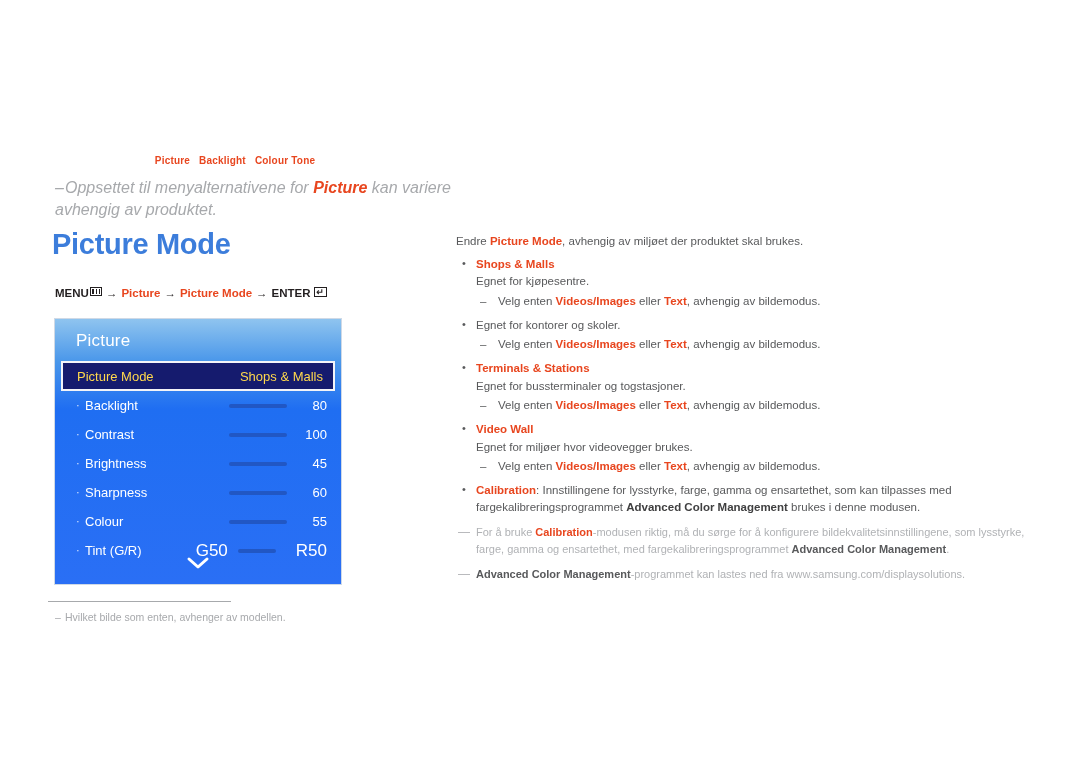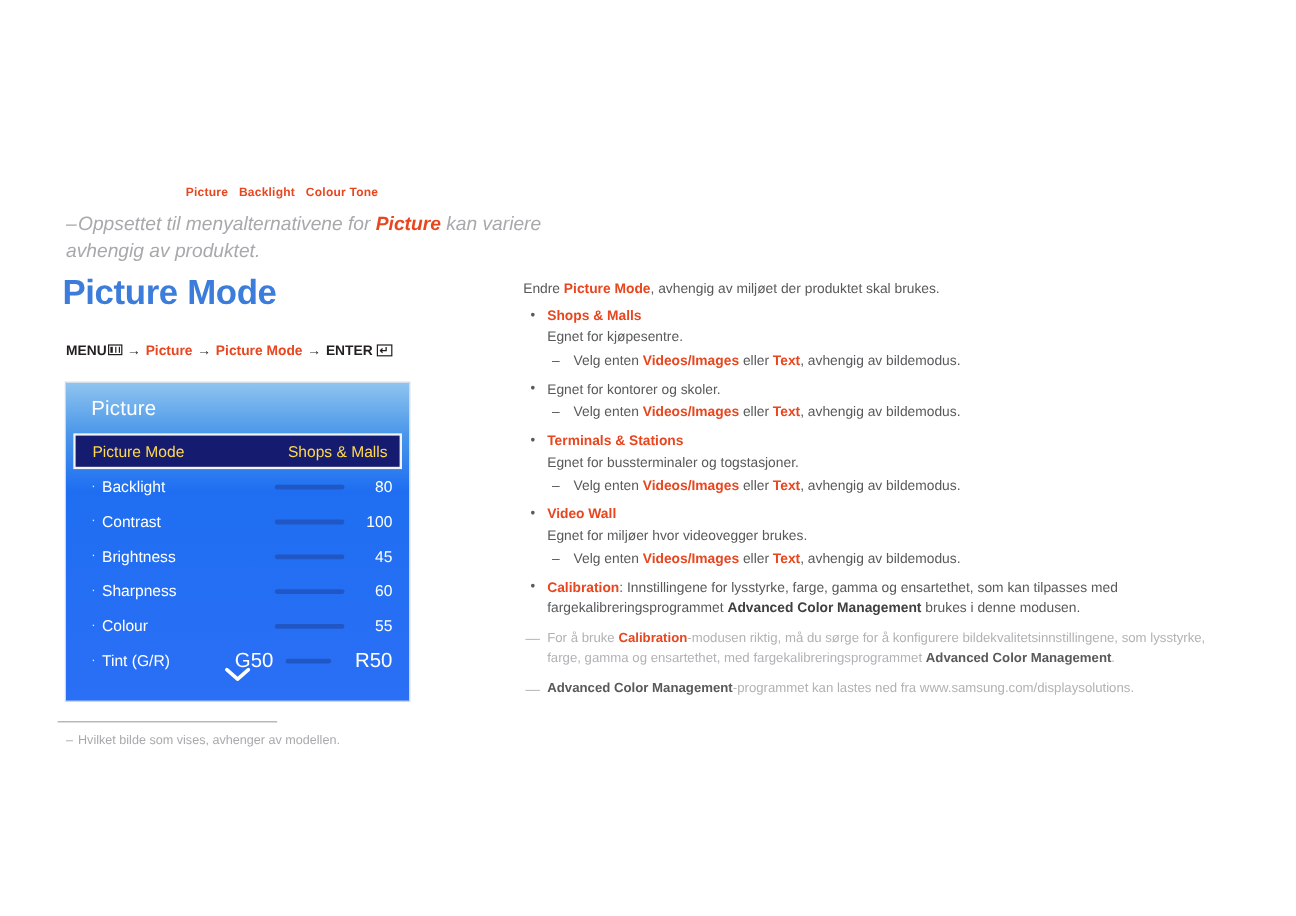--- a/index.html
+++ b/index.html
@@ -228,21 +228,21 @@
     line-height: 1.35;
   }
   .foot-note .dash {
     display: inline-block;
     width: 10px;
   }
 
   
   .right-col {
     position: absolute;
-    left: 436px;
+    left: 456px;
     top: 233px;
     width: 580px;
     font-size: 11.5px;
     line-height: 1.45;
     color: #58595b;
   }
   .intro { margin-bottom: 6px; }
   .intro b { color: #e8461f; }
 
   .bullet-item {
@@ -398,21 +398,21 @@
 
   <div class="osd-chevron">
     <svg width="26" height="14" viewBox="0 0 26 14" aria-hidden="true">
       <polyline points="4,3 13,11 22,3" fill="none" stroke="#ffffff" stroke-width="3" stroke-linecap="round" stroke-linejoin="round"></polyline>
     </svg>
   </div>
 </div>
 
 <div class="foot-rule"></div>
 <div class="foot-note">
-  <span class="dash">–</span><span>Hvilket bilde som vises, avhenger av modellen.</span>
+  <span class="dash">–</span><span>Hvilket bilde som enten, avhenger av modellen.</span>
 </div>
 
 <div class="right-col">
 
   <div class="intro">
     <span>Endre </span><b>Picture Mode</b><span>, avhengig av miljøet der produktet skal brukes.</span>
   </div>
 
   <div class="bullet-item">
     <span class="dot">•</span>

